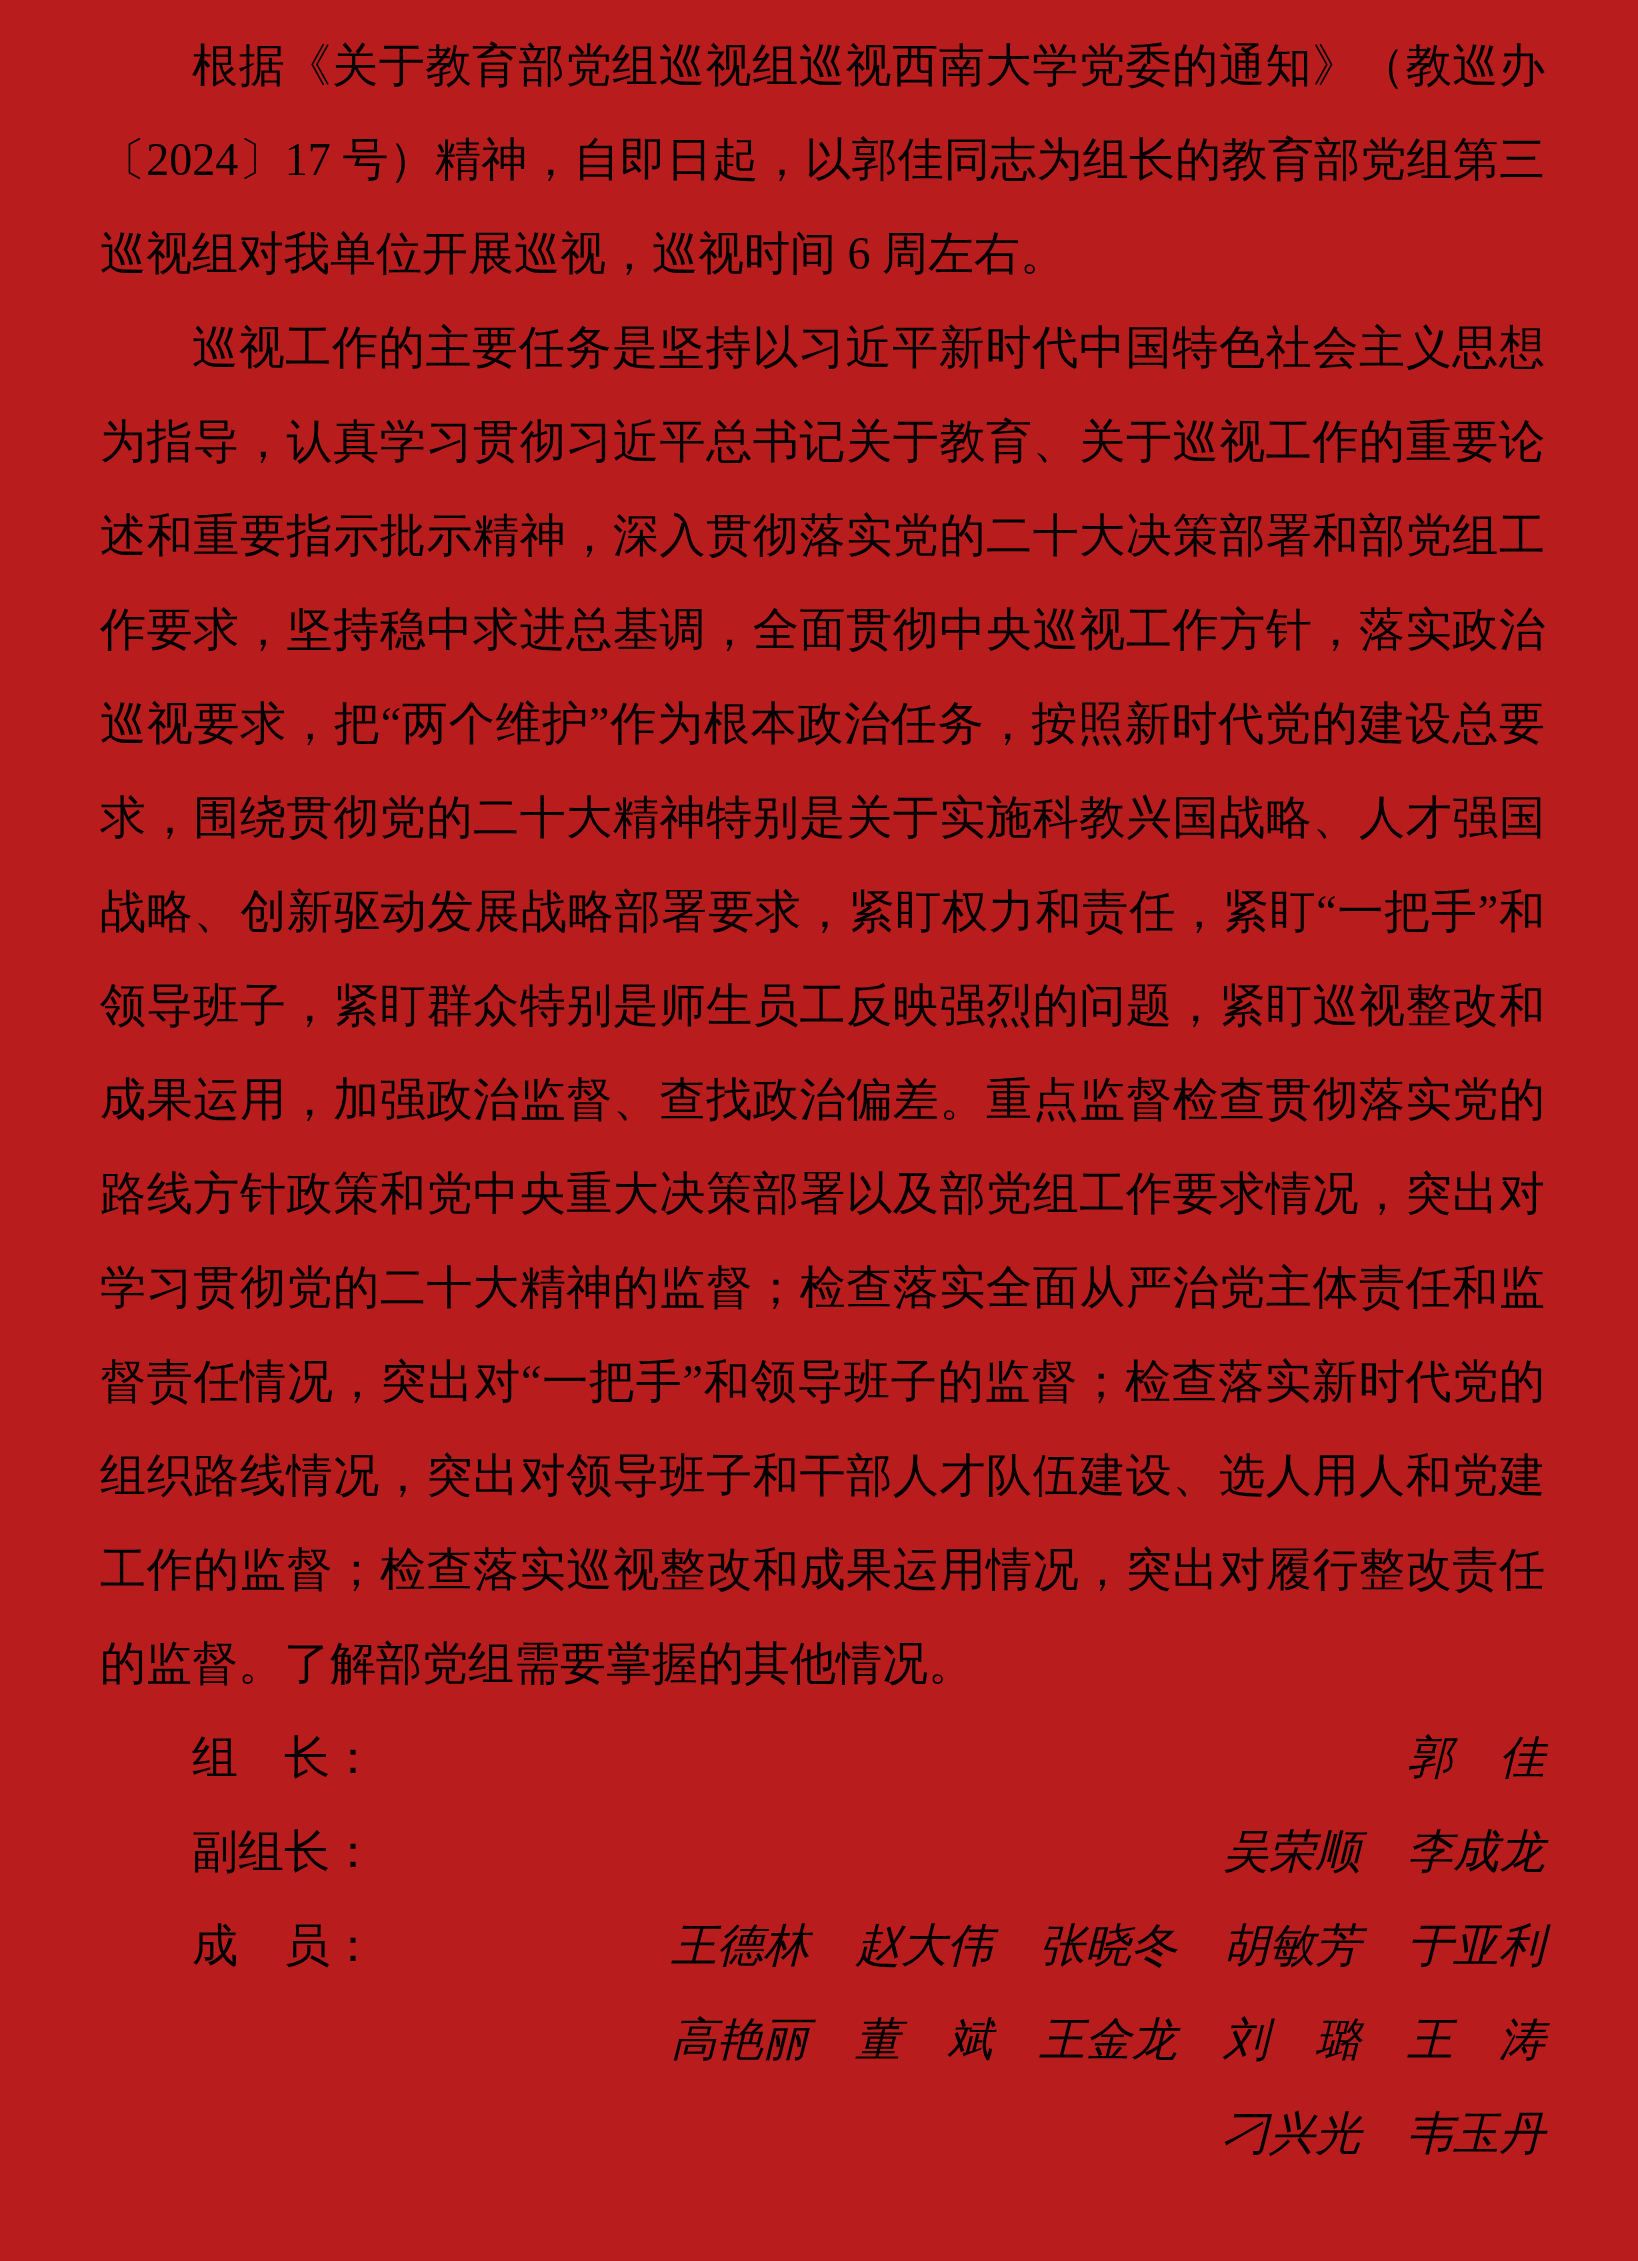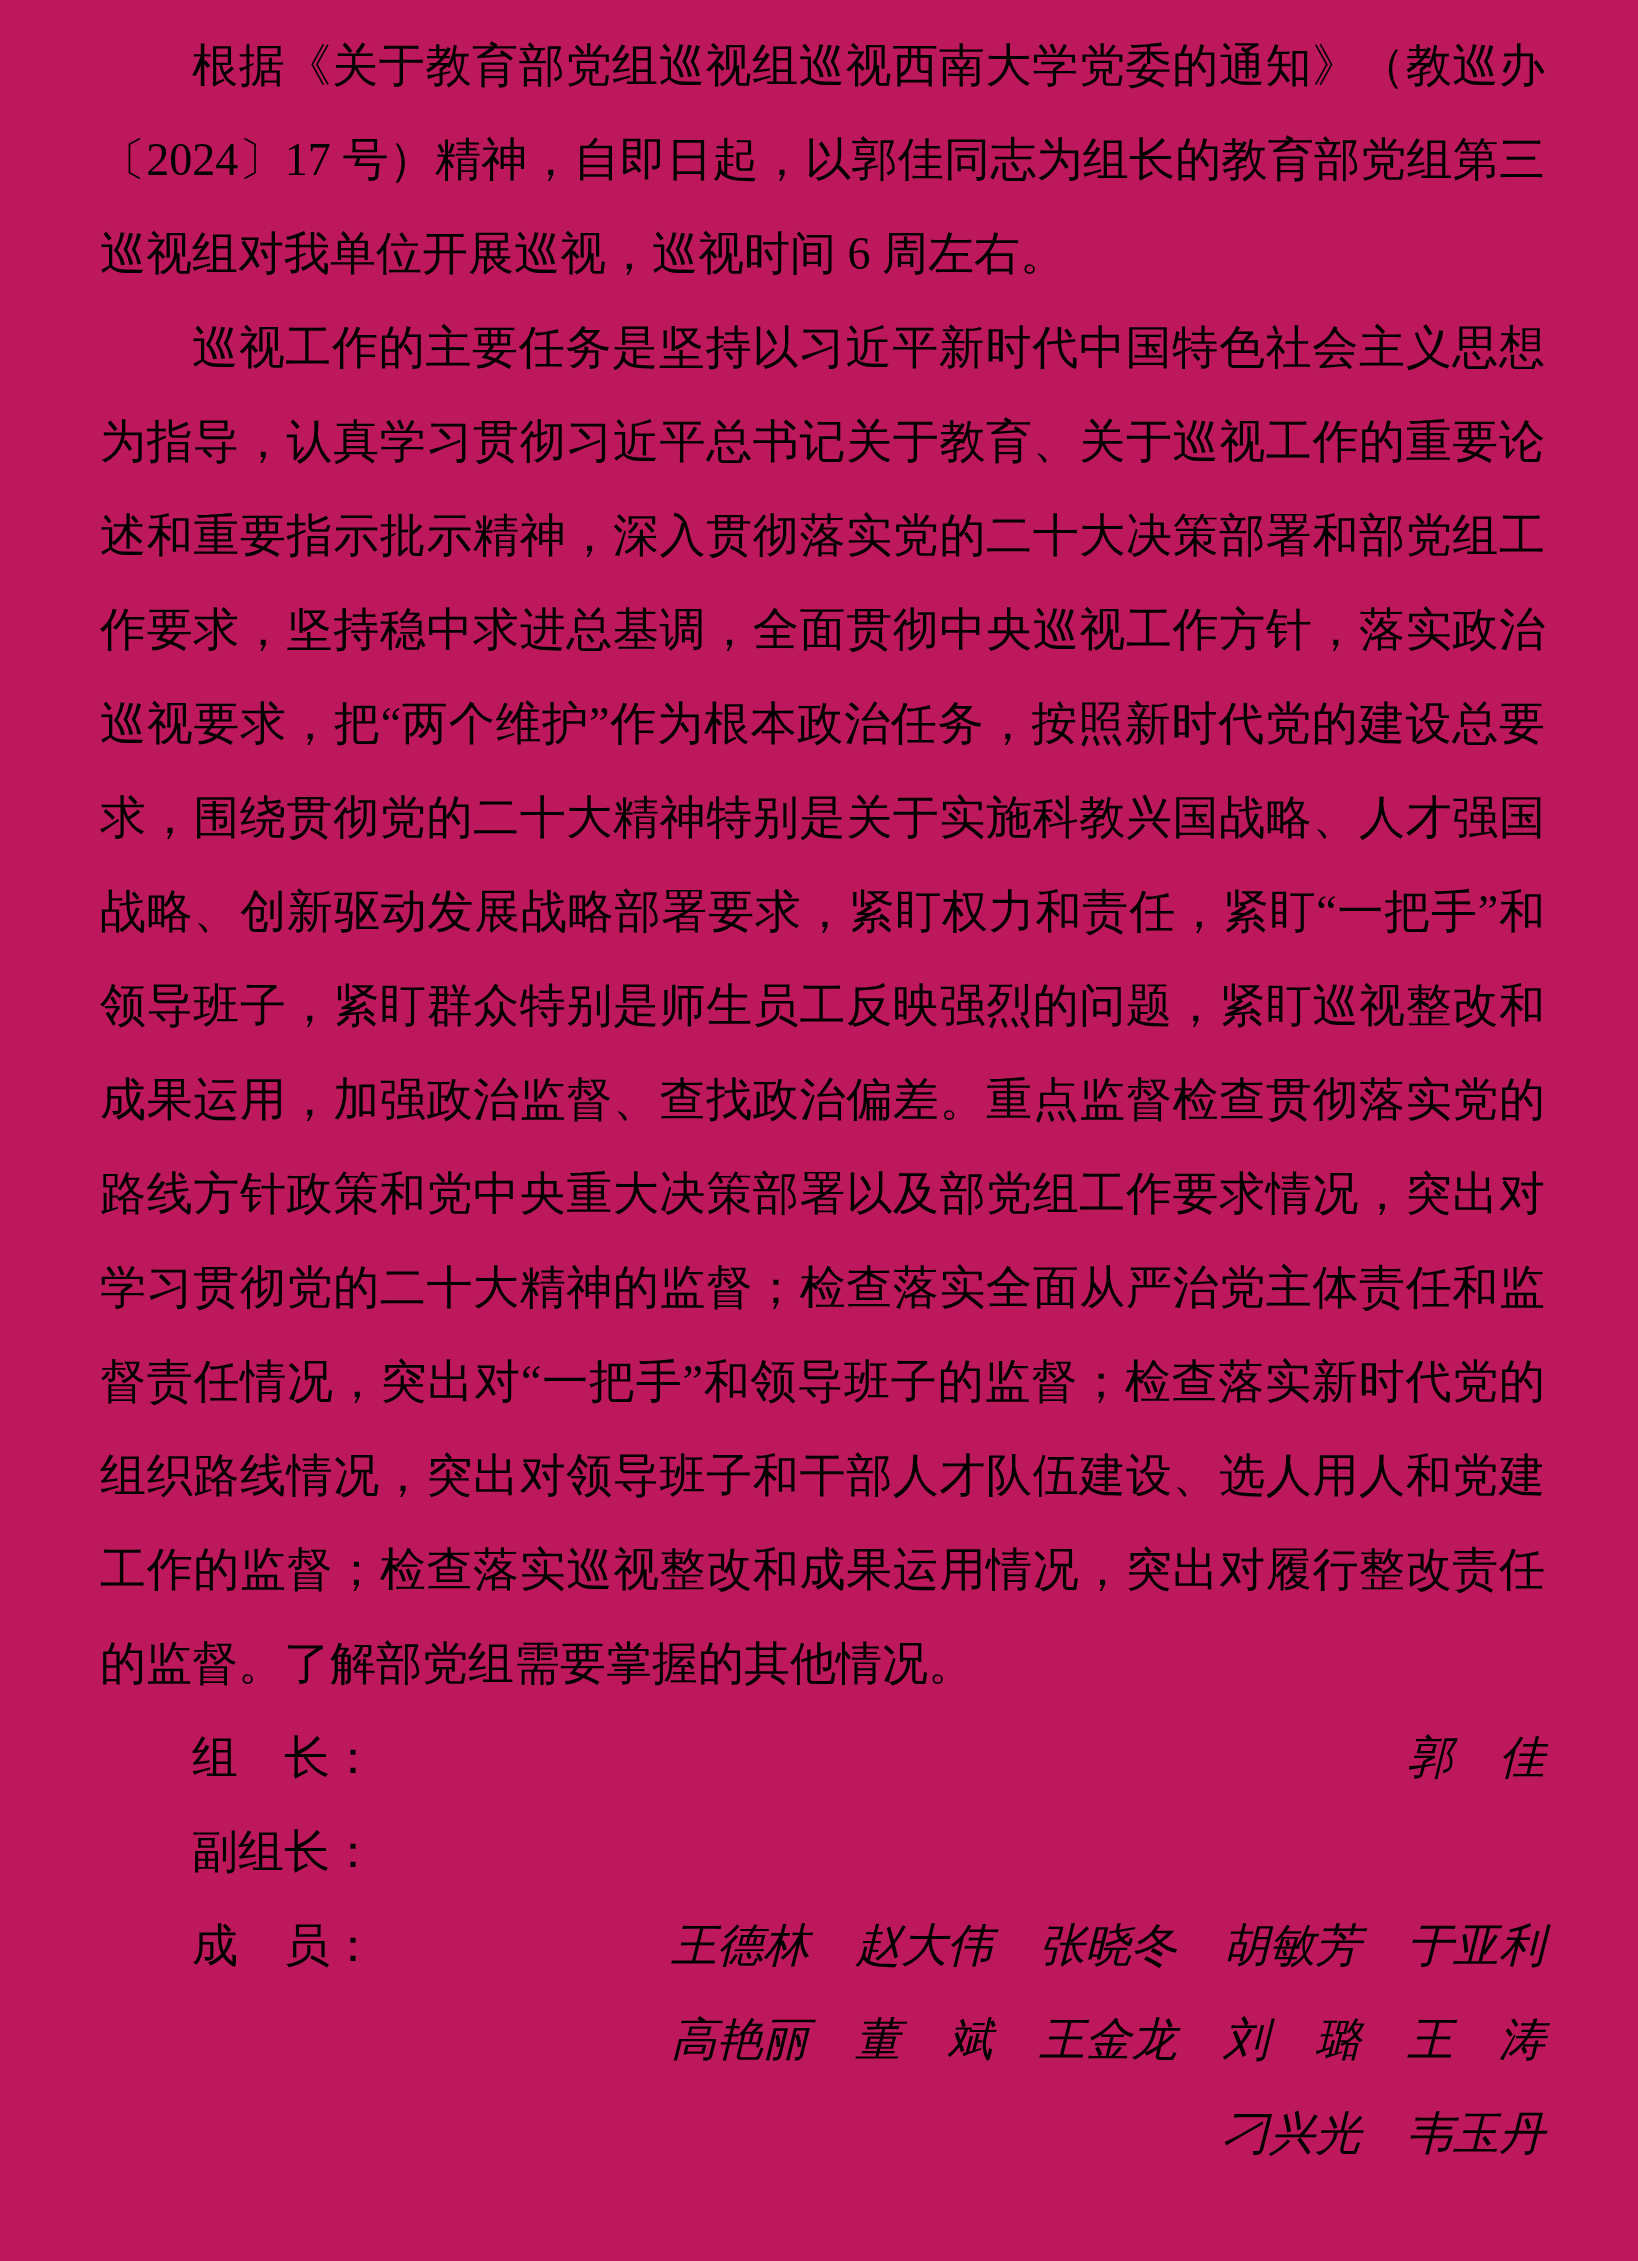--- a/index.html
+++ b/index.html
@@ -4,21 +4,21 @@
 <style>
   html, body {
     margin: 0;
     padding: 0;
     background: #ffffff;
   }
   .page {
     position: relative;
     width: 1638px;
     height: 2261px;
-    background: #be185d;
+    background: #b91c1c;
     overflow: hidden;
   }
   .doc {
     position: absolute;
     left: 100px;
     top: 19px;
     width: 1445px;
     color: #000000;
     font-family: "Liberation Serif", "DejaVu Serif", serif;
     font-size: 46px;
@@ -62,20 +62,23 @@
 
     <div class="roster-row">
       <span class="roster-label">组　长：</span>
       <div class="roster-names">
         <div class="roster-line">郭　佳</div>
       </div>
     </div>
 
     <div class="roster-row">
       <span class="roster-label">副组长：</span>
+      <div class="roster-names">
+        <div class="roster-line">吴荣顺　李成龙</div>
+      </div>
     </div>
 
     <div class="roster-row">
       <span class="roster-label">成　员：</span>
       <div class="roster-names">
         <div class="roster-line">王德林　赵大伟　张晓冬　胡敏芳　于亚利</div>
         <div class="roster-line">高艳丽　董　斌　王金龙　刘　璐　王　涛</div>
         <div class="roster-line">刁兴光　韦玉丹</div>
       </div>
     </div>

